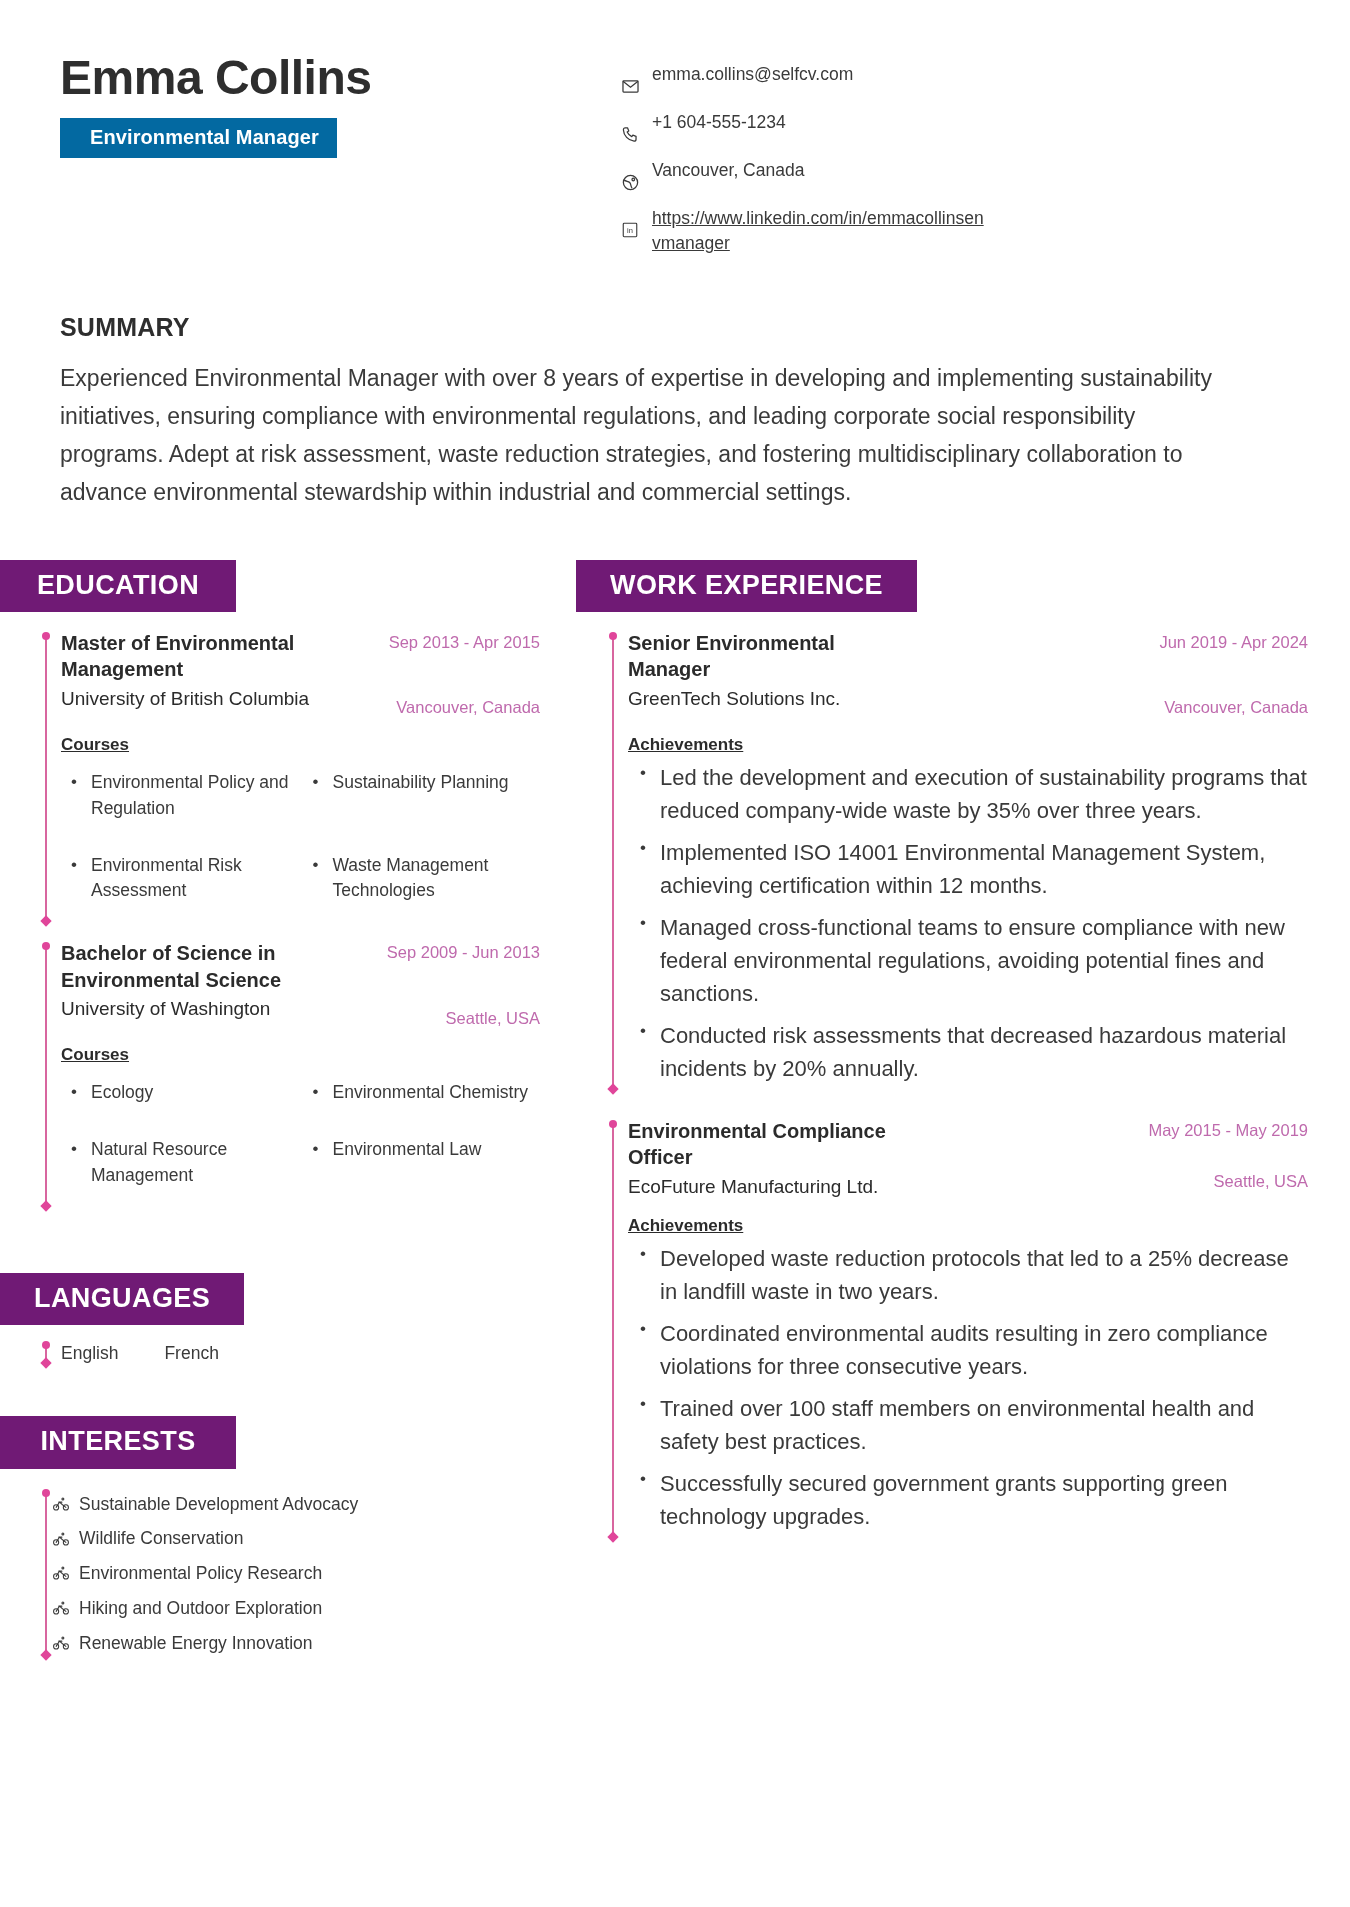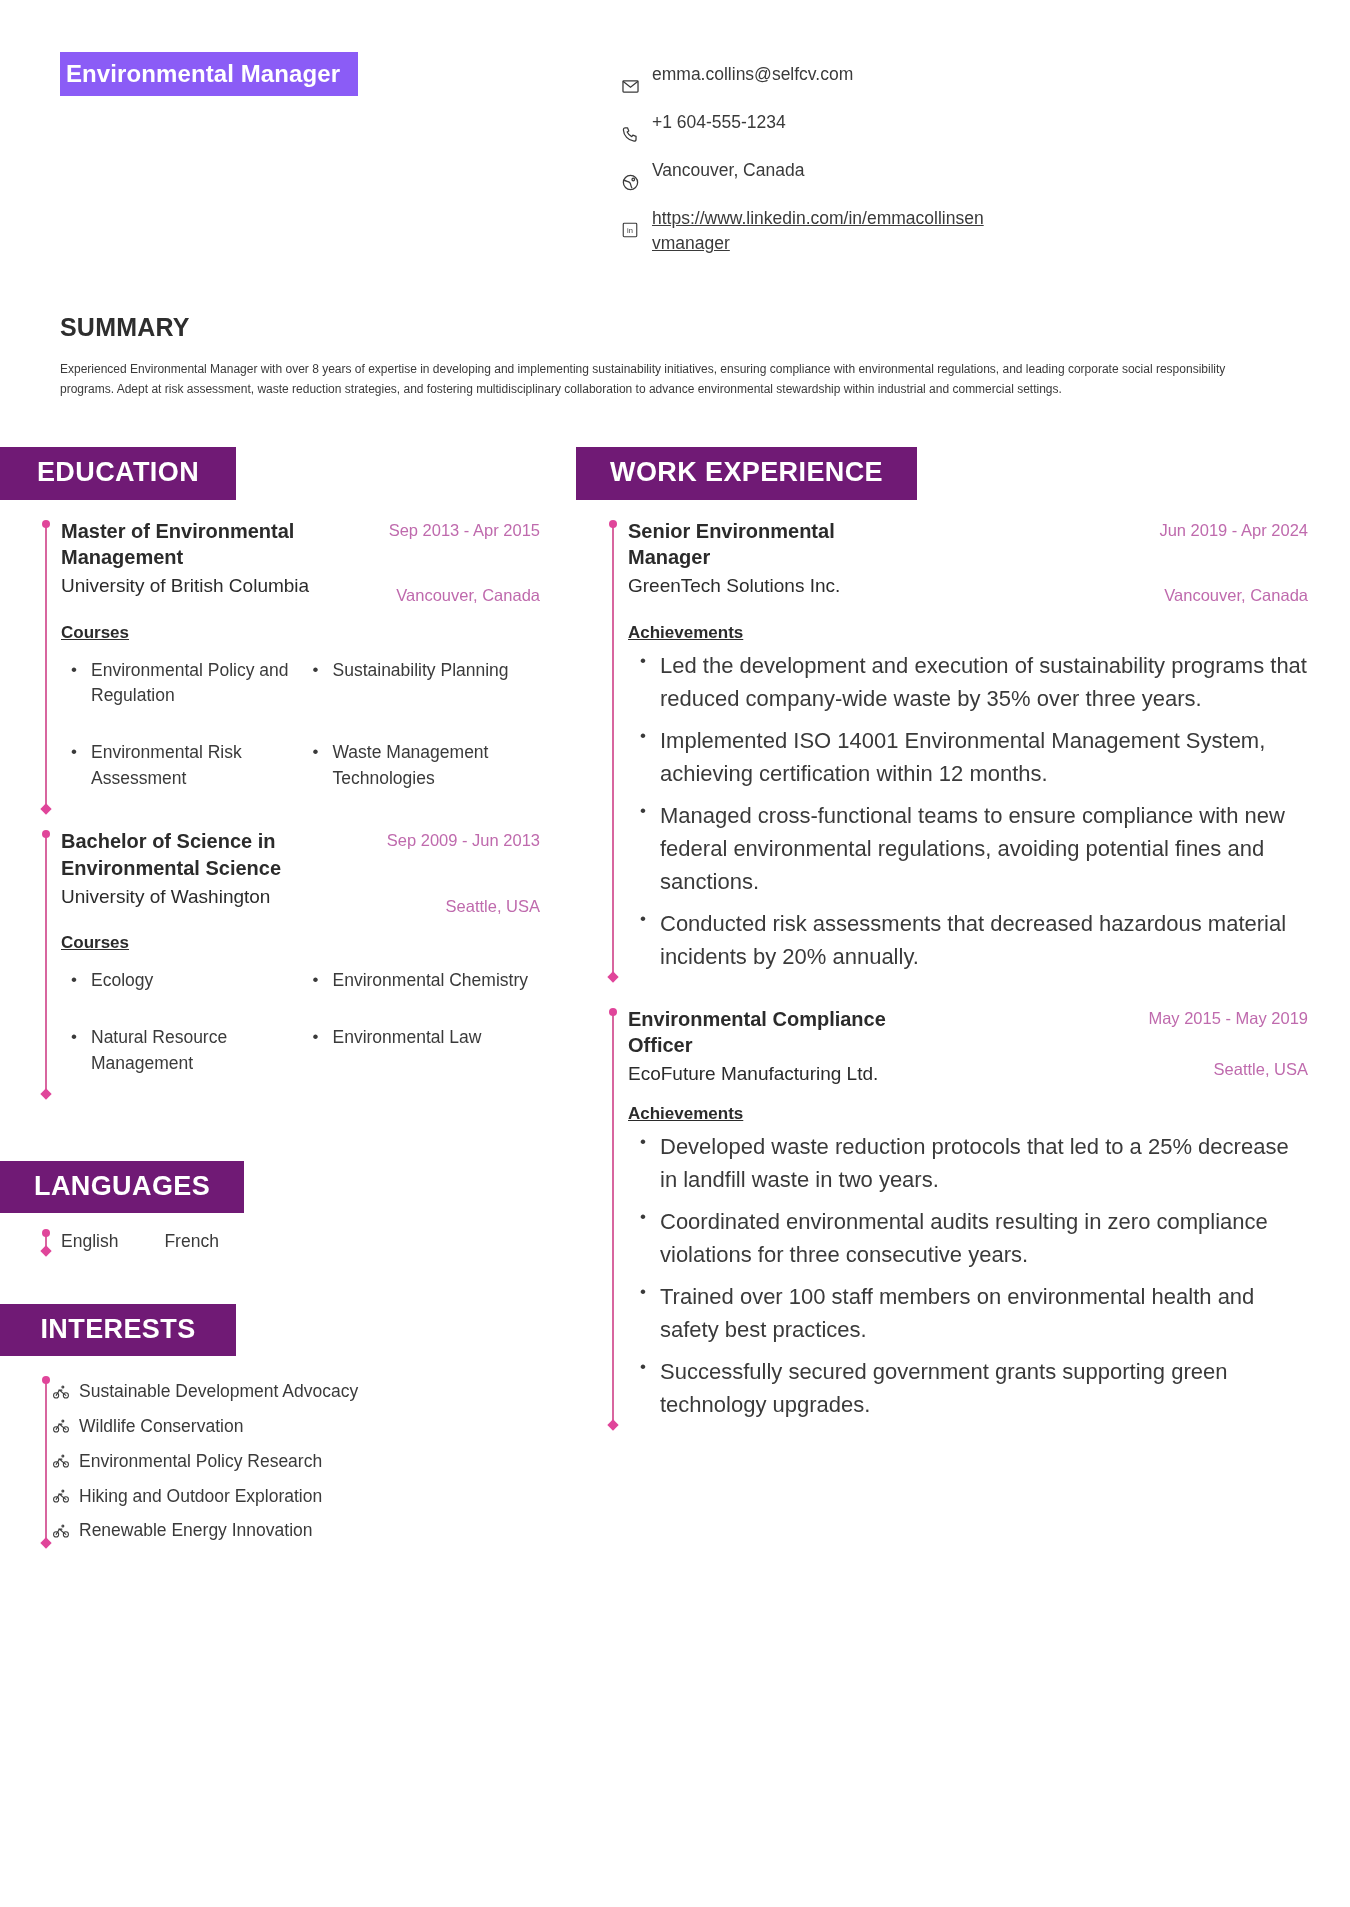--- a/index.html
+++ b/index.html
@@ -34,26 +34,26 @@
     font-size: 48px;
     font-weight: 800;
     letter-spacing: -0.5px;
     color: #2e2e2e;
     line-height: 1.08;
     margin-bottom: 14px;
   }
 
   .title-badge {
     display: inline-block;
-    background: #8b5cf6;
+    background: #0369a1;
     color: #ffffff;
-    font-size: 24px;
+    font-size: 20px;
     font-weight: 700;
     letter-spacing: 0.1px;
-    padding: 9px 18px 10px 6px;
+    padding: 9px 18px 10px 30px;
     line-height: 1.05;
   }
 
   .contact-list { display: flex; flex-direction: column; gap: 14px; }
   .contact-row {
     display: flex;
     align-items: flex-start;
     gap: 12px;
     font-size: 17.5px;
     color: #3a3a3a;
@@ -79,21 +79,21 @@
   
   .summary-block { padding: 56px 60px 0 60px; }
   .summary-heading {
     font-size: 25px;
     font-weight: 800;
     letter-spacing: 0.2px;
     color: #2e2e2e;
     margin-bottom: 18px;
   }
   .summary-text {
-    font-size: 12px;
+    font-size: 23px;
     line-height: 1.65;
     color: #3a3a3a;
     max-width: 1185px;
   }
 
   
   .columns {
     display: flex;
     padding-top: 48px;
     align-items: flex-start;
@@ -281,20 +281,21 @@
   .sec-gap-edu2 { margin-top: 14px; }
   .exp-gap      { margin-top: 24px; }
 </style>
 </head>
 <body>
 
 <div class="page">
 
   <div class="header">
     <div class="header-left">
+      <div class="name">Emma Collins</div>
       <div class="title-badge">Environmental Manager</div>
     </div>
 
     <div class="header-right">
       <div class="contact-list">
 
         <div class="contact-row">
           <span class="contact-icon">
             <svg width="19" height="19" viewBox="0 0 24 24" fill="none" stroke="#3a3a3a" stroke-width="1.6">
               <rect x="2.5" y="5" width="19" height="14" rx="1"></rect>

